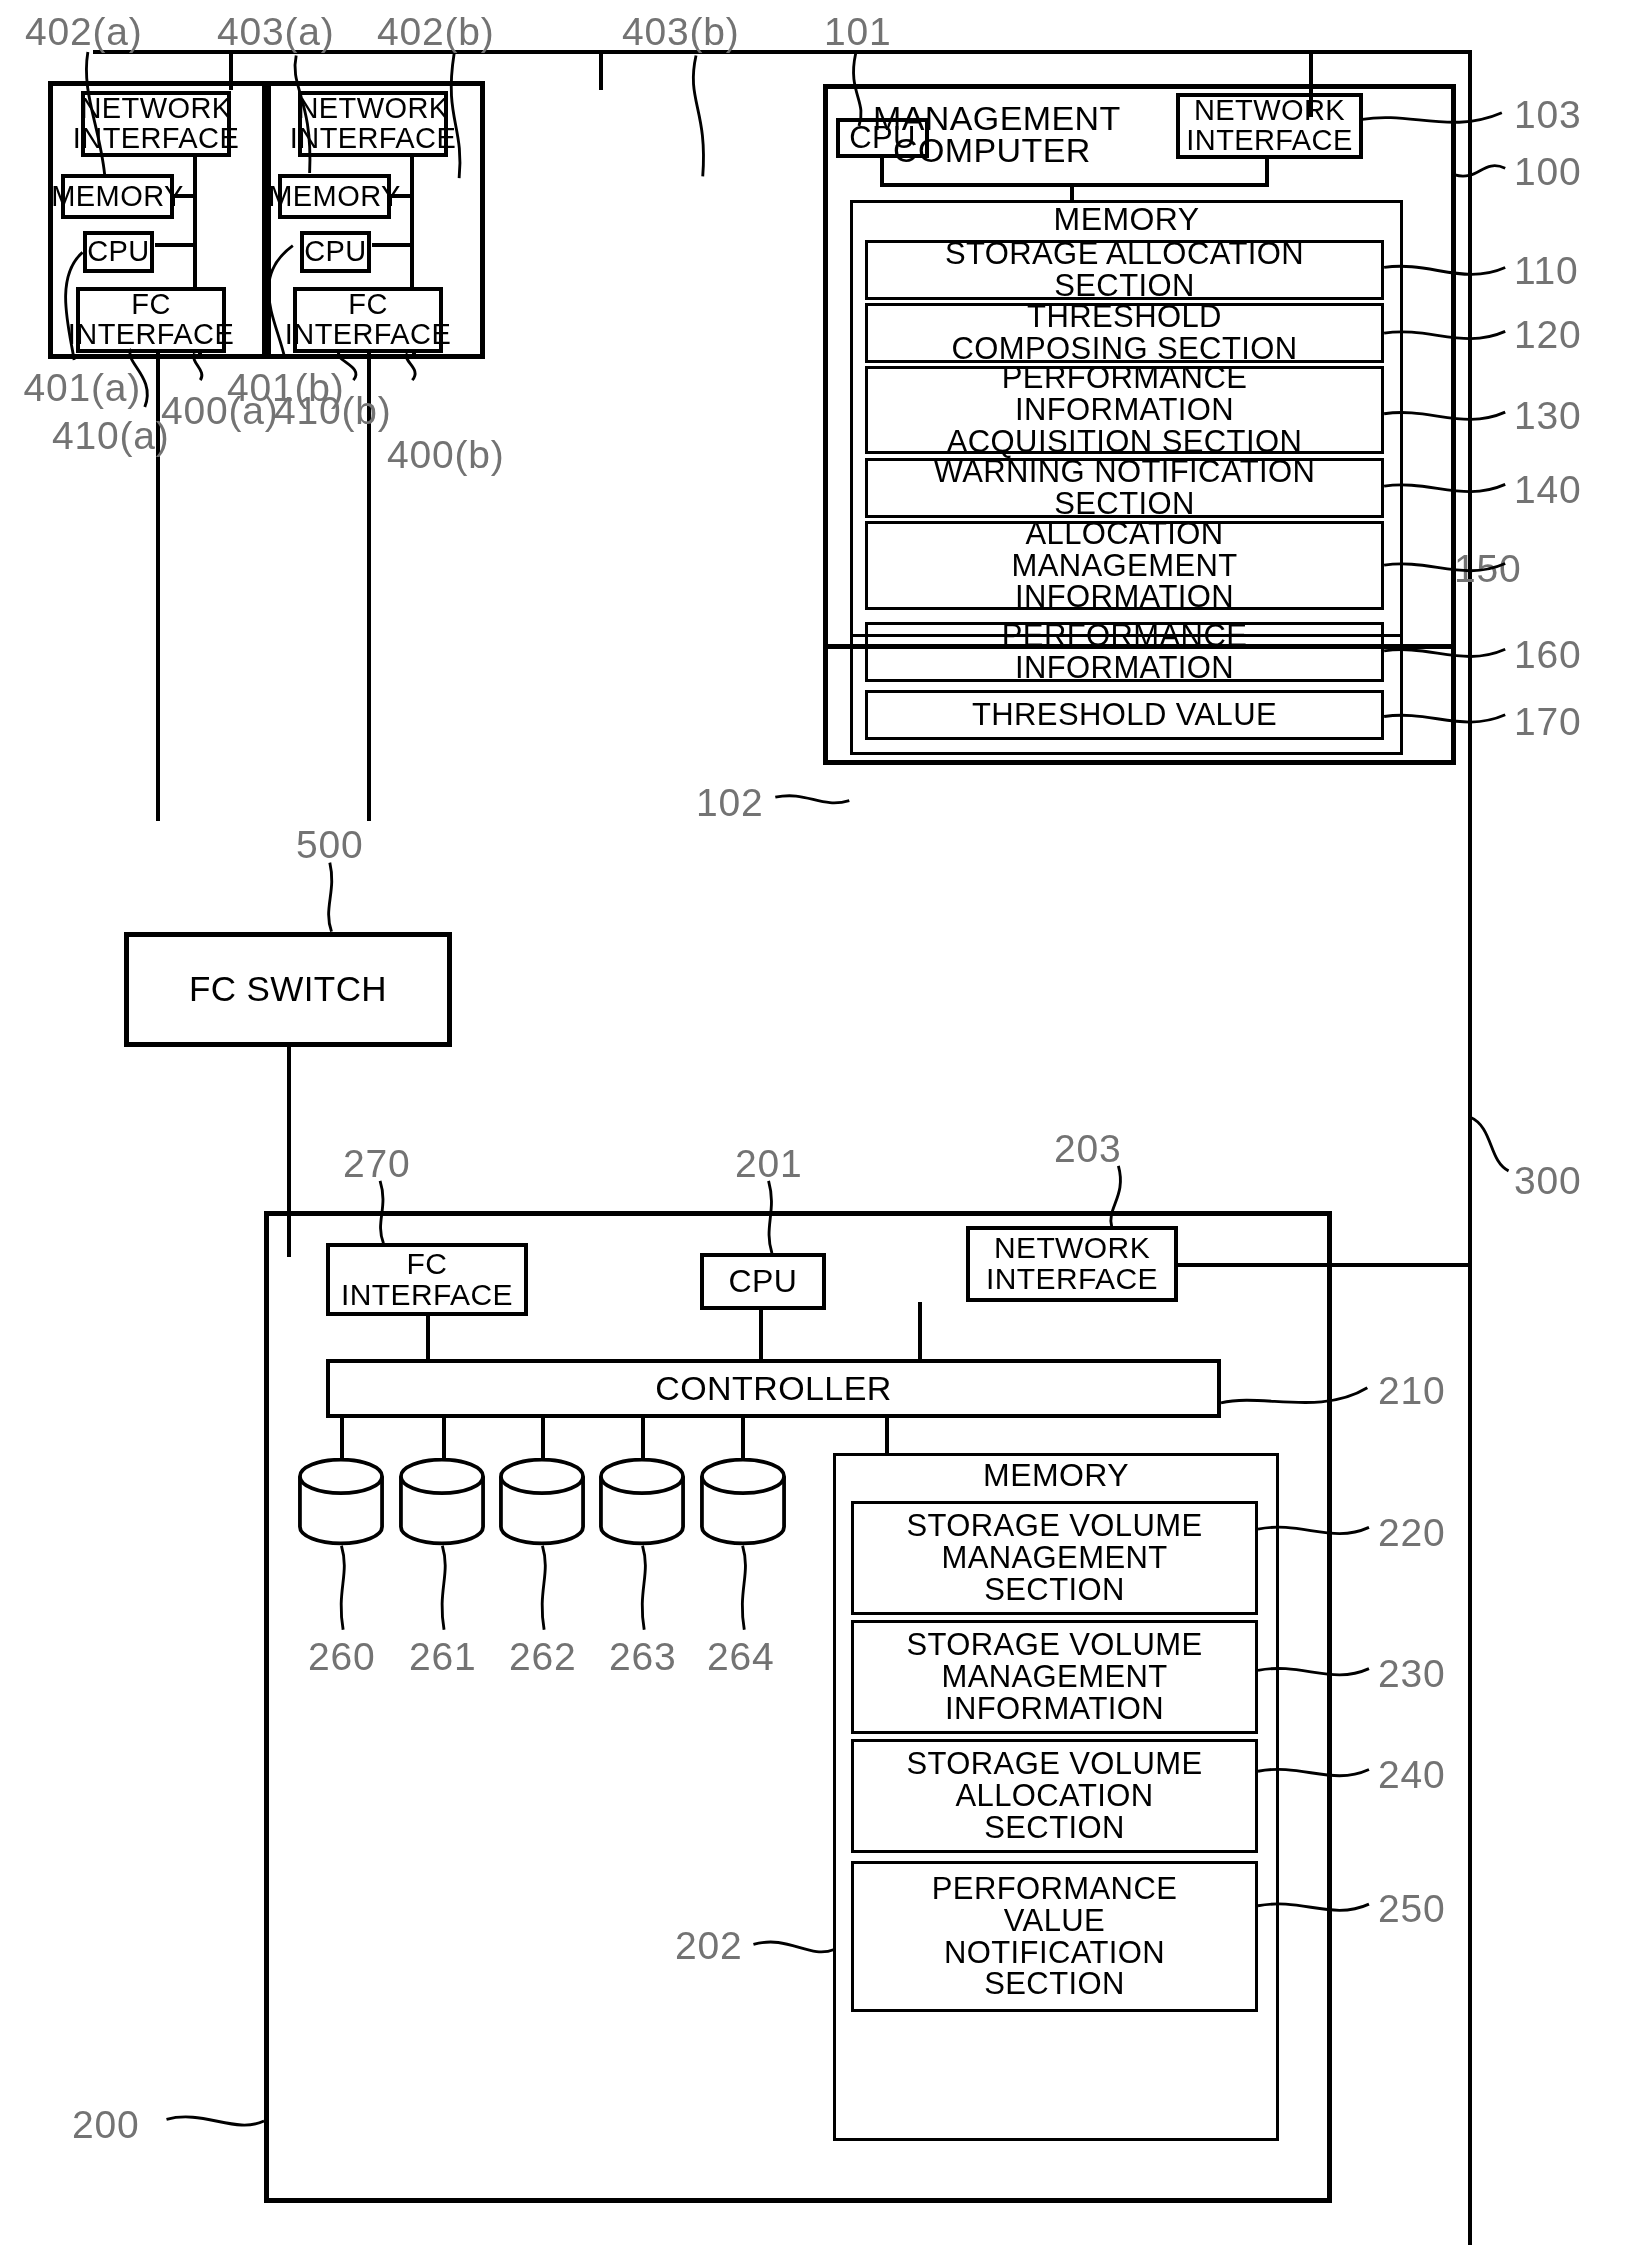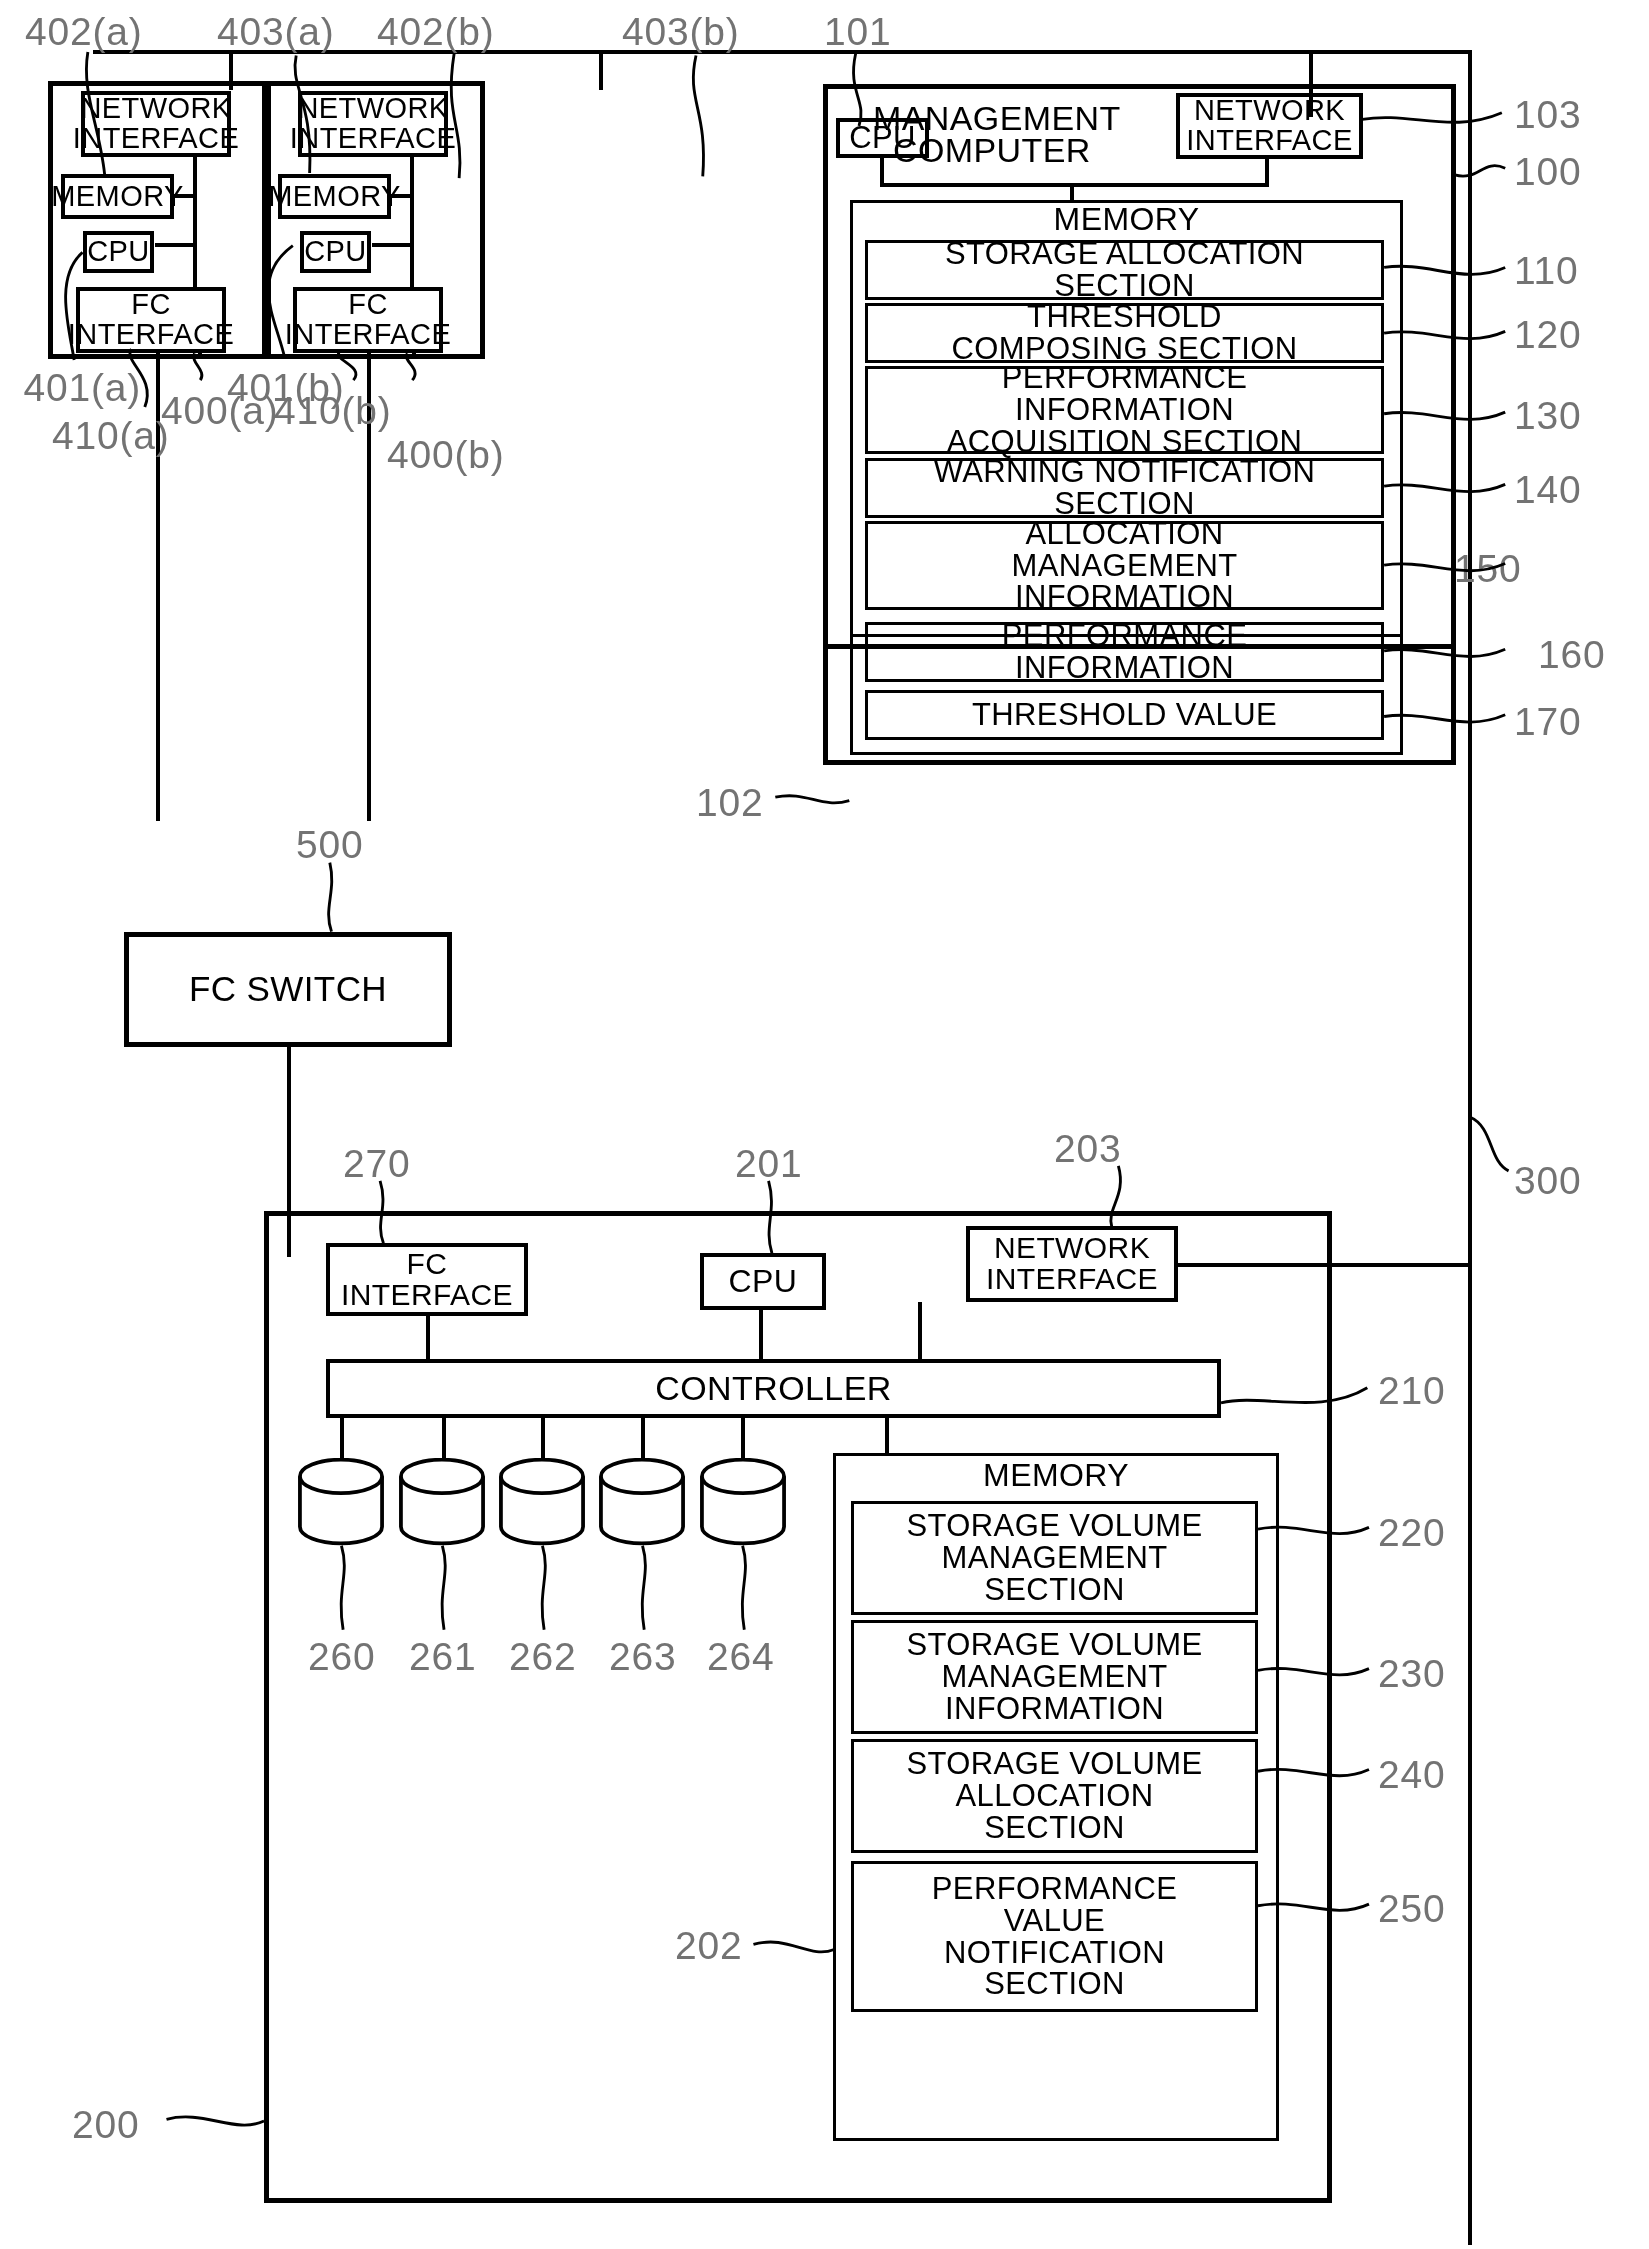--- a/index.html
+++ b/index.html
@@ -161,21 +161,21 @@
   <div class="box thick" style="left:823px;top:84px;width:633px;height:681px;"></div>
   <div class="box thin" style="left:850px;top:200px;width:553px;height:555px;"></div>
 
   <div class="ref" style="left:1514px;top:93px;">103</div>
   <div class="ref" style="left:1514px;top:150px;">100</div>
   <div class="ref" style="left:1514px;top:249px;">110</div>
   <div class="ref" style="left:1514px;top:313px;">120</div>
   <div class="ref" style="left:1514px;top:394px;">130</div>
   <div class="ref" style="left:1514px;top:468px;">140</div>
   <div class="ref" style="left:1454px;top:547px;">150</div>
-  <div class="ref" style="left:1514px;top:633px;margin-left:24px;">160</div>
+  <div class="ref" style="left:1514px;top:633px;">160</div>
   <div class="ref" style="left:1514px;top:700px;">170</div>
   <div class="ref" style="left:696px;top:781px;">102</div>
 
   <svg class="lead" style="left:0;top:0;width:1649px;height:841px;" viewBox="0 0 1961 1000" width="1649" height="841">
     <path d="M1620,142 C1676,132 1726,160 1786,134"></path>
     <path d="M1730,208 C1758,216 1764,188 1790,200"></path>
     <path d="M1646,318 C1700,310 1740,340 1790,318"></path>
     <path d="M1646,396 C1700,388 1740,416 1790,394"></path>
     <path d="M1646,492 C1700,484 1740,512 1790,490"></path>
     <path d="M1646,578 C1700,570 1740,598 1790,576"></path>

